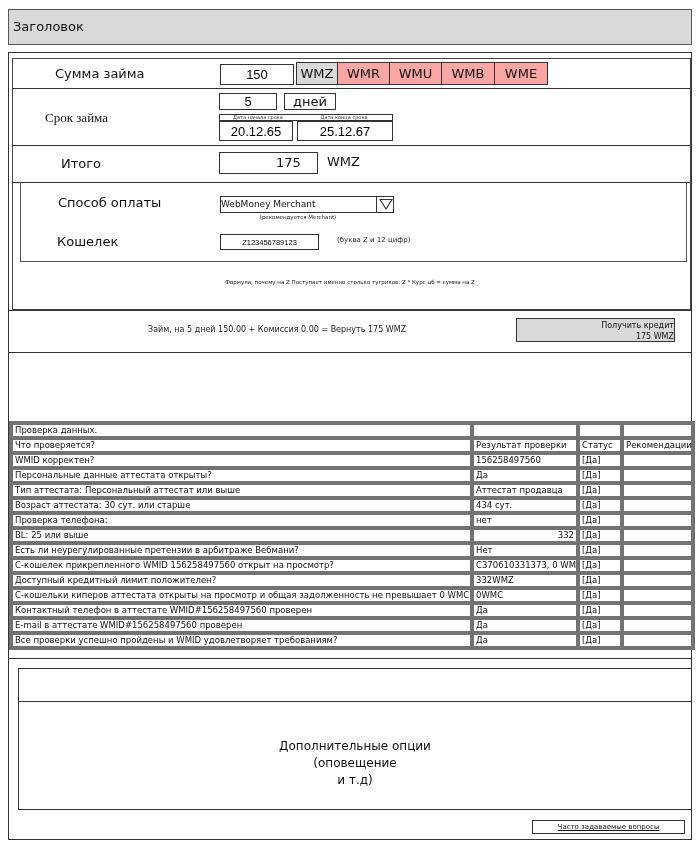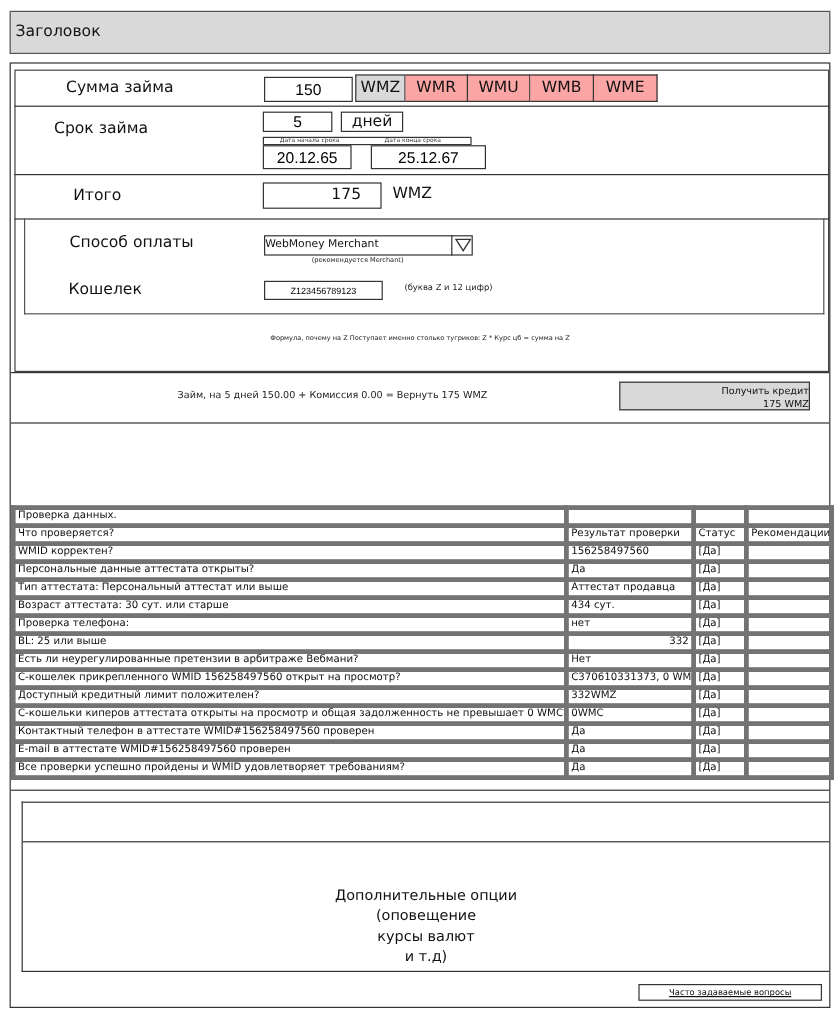--- a/index.html
+++ b/index.html
@@ -45,29 +45,29 @@
 <span class="abs label" style="left:39px; top:66px;margin-left:16px;">Сумма займа</span>
 <input class="abs field" style="left: 220px; top: 64px; width: 74px; height: 21px;" value="150">
 <div class="abs" style="left:296px; top:62px; height:24px; display:flex;">
   <div class="cur active" style="width:42px;">WMZ</div>
   <div class="cur" style="width:52px; border-left:none;">WMR</div>
   <div class="cur" style="width:52px; border-left:none;">WMU</div>
   <div class="cur" style="width:53px; border-left:none;">WMB</div>
   <div class="cur" style="width:53px; border-left:none;">WME</div>
 </div>
 
-<span class="abs label" style="left:45px; top:100px;">Срок займа</span>
+<span class="abs label" style="left:45px; top:110px;font-family:Liberation Serif, serif;">Срок займа</span>
 <input class="abs field" style="left: 219px; top: 93px; width: 58px; height: 17px;" value="5">
 <div class="abs field" style="left:284px; top:93px; width:52px; height:17px; line-height:15px;">дней</div>
 <div class="abs" style="left:219px; top:114px; width:174px; height:7px; border:1px solid #333; display:flex;">
   <div class="tiny" style="width:76px; line-height:5px;">Дата начала срока</div>
   <div class="tiny" style="flex:1; line-height:5px;">Дата конца срока</div>
 </div>
 <input class="abs field" style="left: 219px; top: 121px; width: 74px; height: 20px;" value="20.12.65">
-<input class="abs field" style="left: 297px; top: 121px; width: 96px; height: 20px; margin-left: 12px;" value="25.12.67">
+<input class="abs field" style="left: 297px; top: 121px; width: 96px; height: 20px;" value="25.12.67">
 
 <span class="abs label" style="left:61px; top:156px;">Итого</span>
 <div class="abs field" style="left:219px; top:152px; width:99px; height:22px; line-height:20px;padding-left:40px;">175</div>
 <span class="abs label" style="left:327px; top:154px;">WMZ</span>
 
 <div class="abs pay-box"></div>
 <span class="abs label" style="left:58px; top:195px;">Способ оплаты</span>
 <div class="abs" style="left:220px; top:196px; width:174px; height:17px; border:1px solid #333; background:#fff;">
   <div class="abs" style="left:0; top:0; width:155px; height:15px; font-size:9px; text-align:left; line-height:15px;">WebMoney Merchant</div>
   <div class="abs" style="left:155px; top:-1px; width:18px; height:17px; border-left:1px solid #333;">
@@ -191,18 +191,17 @@
 </tbody>
   </table>
 
 <div class="abs hline" style="left:9px; top:658px; width:682px;"></div>
 
 <div class="abs options">
   <div class="options-head"></div>
   <div class="options-text">
     <div>Дополнительные опции</div>
     <div>(оповещение</div>
-    <div>курсы валют</div>
     <div>и т.д)</div>
   </div>
 </div>
 
 <div class="abs faq">Часто задаваемые вопросы</div>
 
 </body></html>

